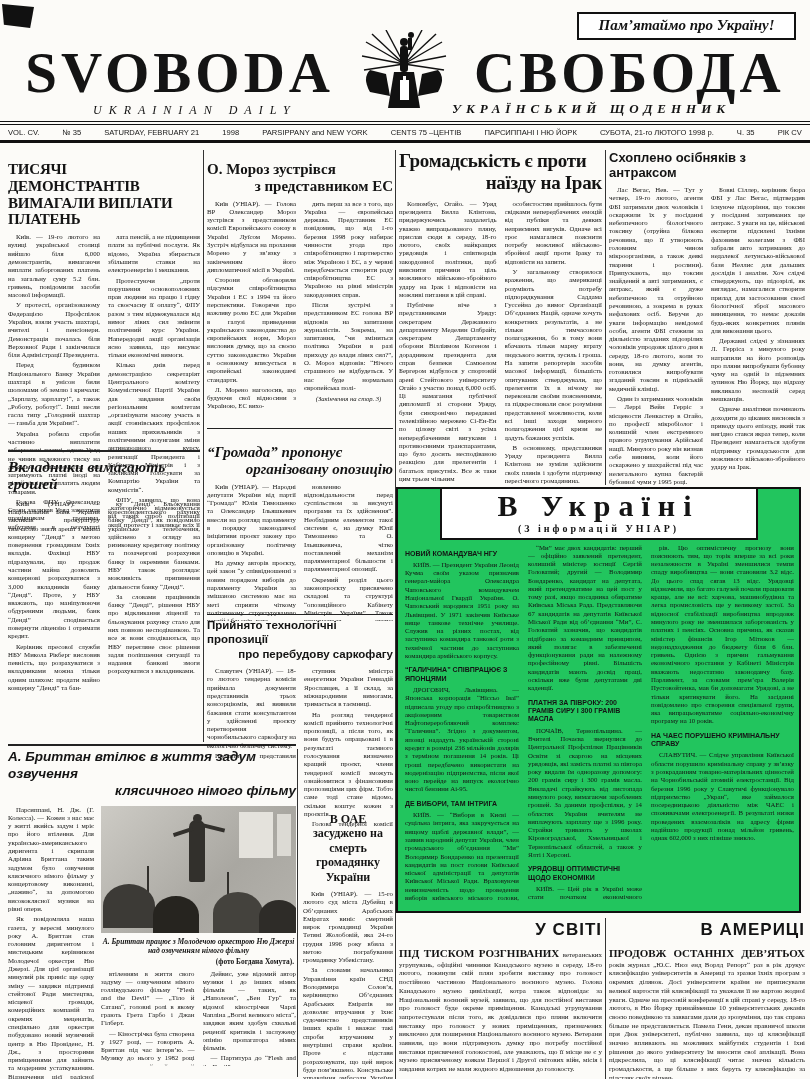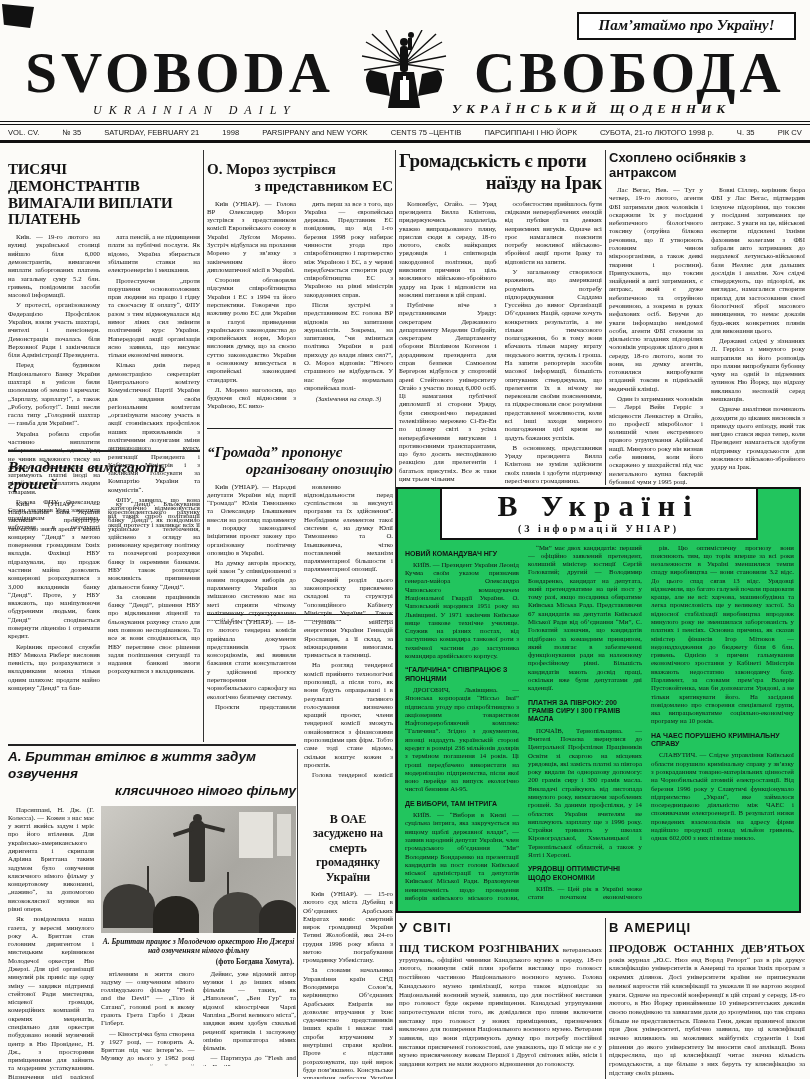--- a/index.html
+++ b/index.html
@@ -91,21 +91,21 @@
   .ukr-header{width:314px;margin:-2px auto 0;border:2px solid #111;text-align:center;padding:1px 0 4px;background:#fff;}
   .ukr-title{font-size:30px;font-weight:bold;letter-spacing:8px;line-height:1.05;}
   .ukr-sub{font-size:10px;font-weight:bold;letter-spacing:3px;margin-top:1px;}
   .ukr-cols{display:flex;gap:9px;padding:4px 7px 0;}
   .ukr-col{overflow:hidden;height:358px;}
   .ukr-c1{width:114px;flex:none;}
   .ukr-c2{width:114px;flex:none;}
   .ukr-c3{width:143px;flex:none;}
   
   .sect{position:absolute;}
-  .sect-h{font-family:"Liberation Sans",sans-serif;font-size:13px;font-weight:bold;text-align:left;margin:0 0 4px;letter-spacing:1px;}
+  .sect-h{font-family:"Liberation Sans",sans-serif;font-size:17px;font-weight:bold;text-align:right;margin:0 0 4px;letter-spacing:1px;}
   .sect-body{font-size:6.9px;line-height:1.26;text-align:justify;overflow:hidden;}
   .sect-body b{font-size:11px;}
   #sect-world{left:399px;top:920px;width:203px;}
   #sect-world .sect-body{height:136px;}
   #sect-america{left:609px;top:920px;width:196px;}
   #sect-america .sect-body{height:136px;}
 </style>
 </head>
 <body>
 
@@ -276,20 +276,21 @@
         </div>
       <div class="col">
           <p class="para">новленню відповідальности перед суспільством за висунуті програми та їх здійснення”. Необхідним елементом такої системи є, на думку Юлії Тимошенко та О. Ільяшкевича, чітко поставлений механізм парляментарної більшости і парляментарної опозиції.</p>
           <p class="para">Окремий розділ цього законопроєкту присвячено складові та структурі “опозиційного Кабінету Міністрів України”. Також визначається статус позапарляментарної опозиції і здійснюваної нею діяльности.</p>
         </div>
     </div>
   </section>
   <div class="hrule" id="rule-d"></div>
 
   <section class="art" id="art-sarc">
+    <h2 class="h-sarc"><span>Прийнято технологічні пропозиції</span><span class="hl-l2r">про перебудову саркофагу</span></h2>
     <div class="body cols2">
       <div class="col" id="sarc-c1">
           <p class="para">Славутич (УНІАР). — 18-го лютого тендерна комісія приймала документи представників трьох консорціюмів, які виявили бажання стати консультантом у здійсненні проєкту перетворення чорнобильського саркофагу на екологічно безпечну систему.</p>
           <p class="para">Проєкти представили відомі фірми ЗСА, Німеччини та Бельгії. Тендерну комісію очолює за-</p>
         </div>
       <div class="col" id="sarc-c2">
           <p class="para">ступник міністра енергетики України Геннадій Ярославцев, а її склад, за міжнародними вимогами, тримається в таємниці.</p>
           <p class="para">На розгляд тендерної комісії прийнято технологічні пропозиції, а після того, як вони будуть опрацьовані і в результаті таємного голосування визначено кращий проєкт, члени тендерної комісії зможуть ознайомитися з фінансовими пропозиціями цих фірм. Тобто саме тоді стане відомо, скільки коштує кожен з проєктів.</p>
           <p class="para">Голова тендерної комісії запевнив, що переможець буде відомий вже через місяць.</p>
         </div>

